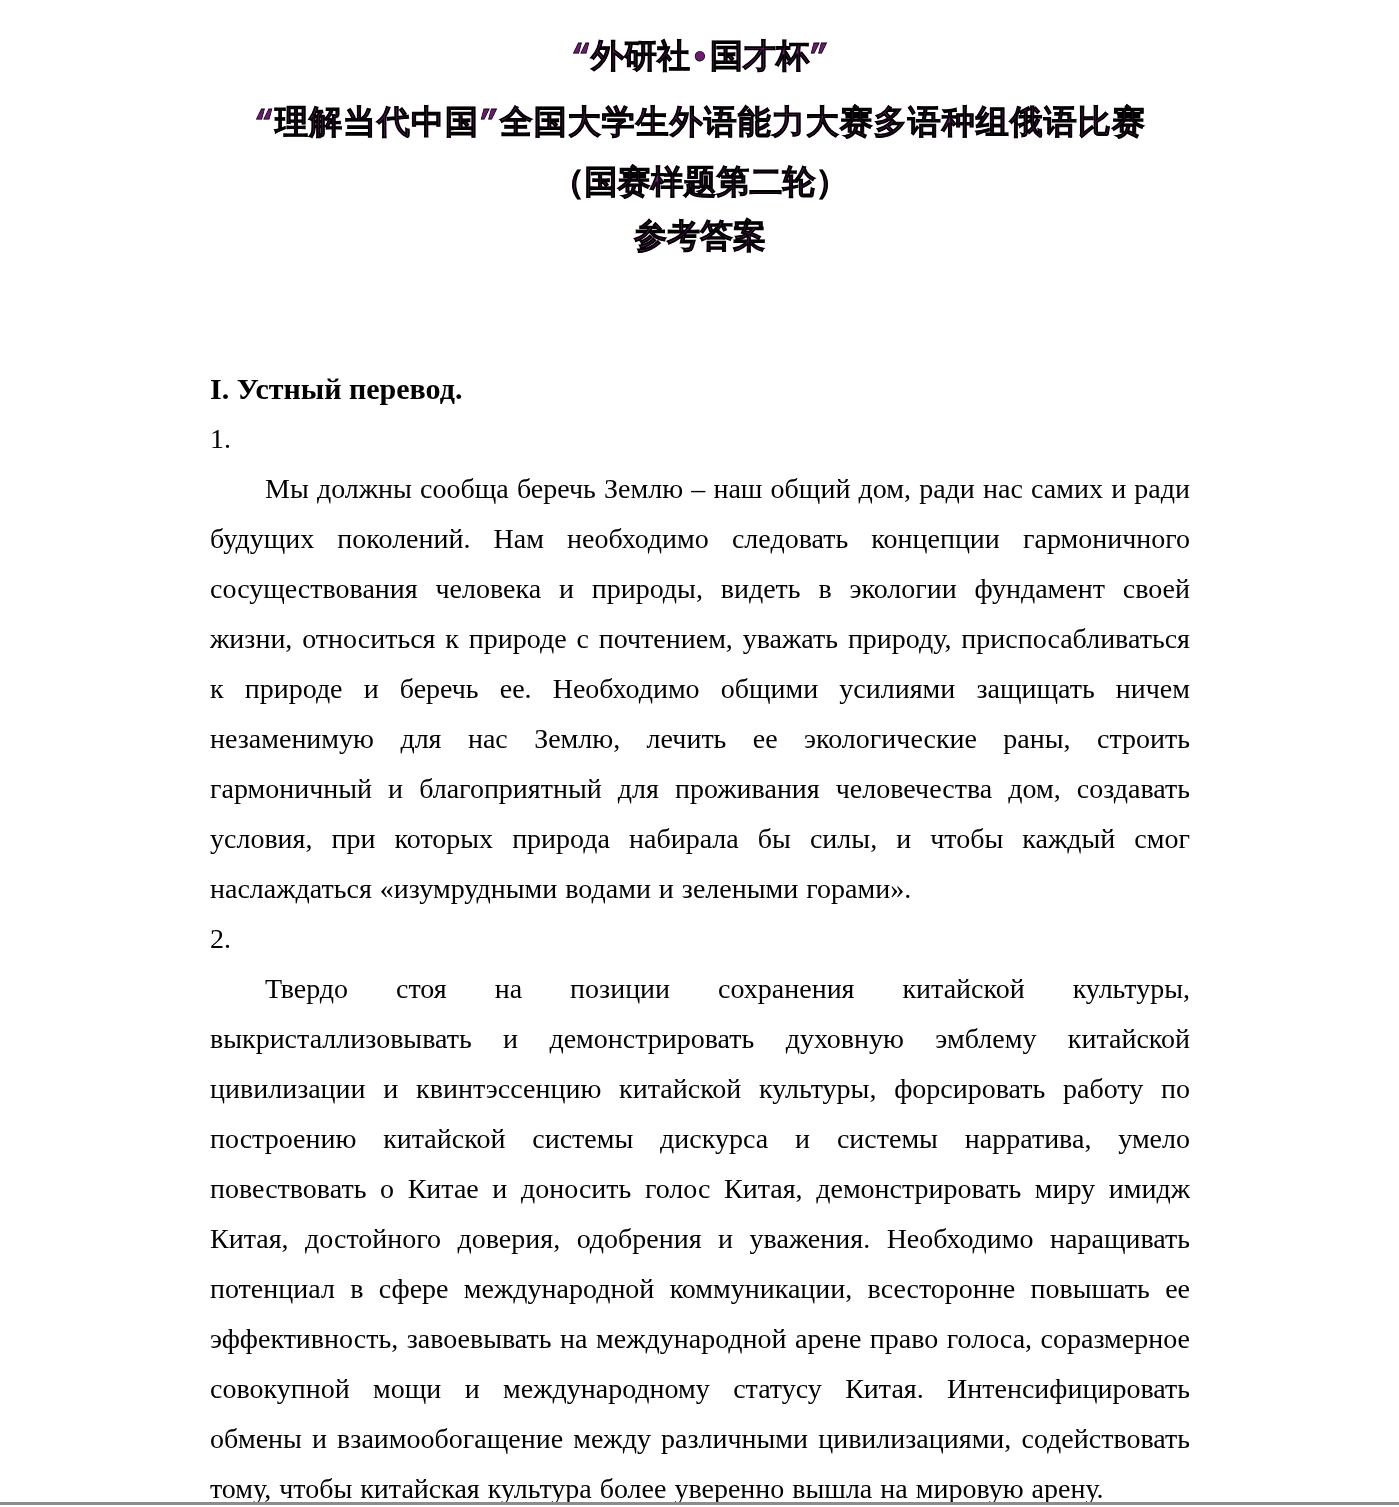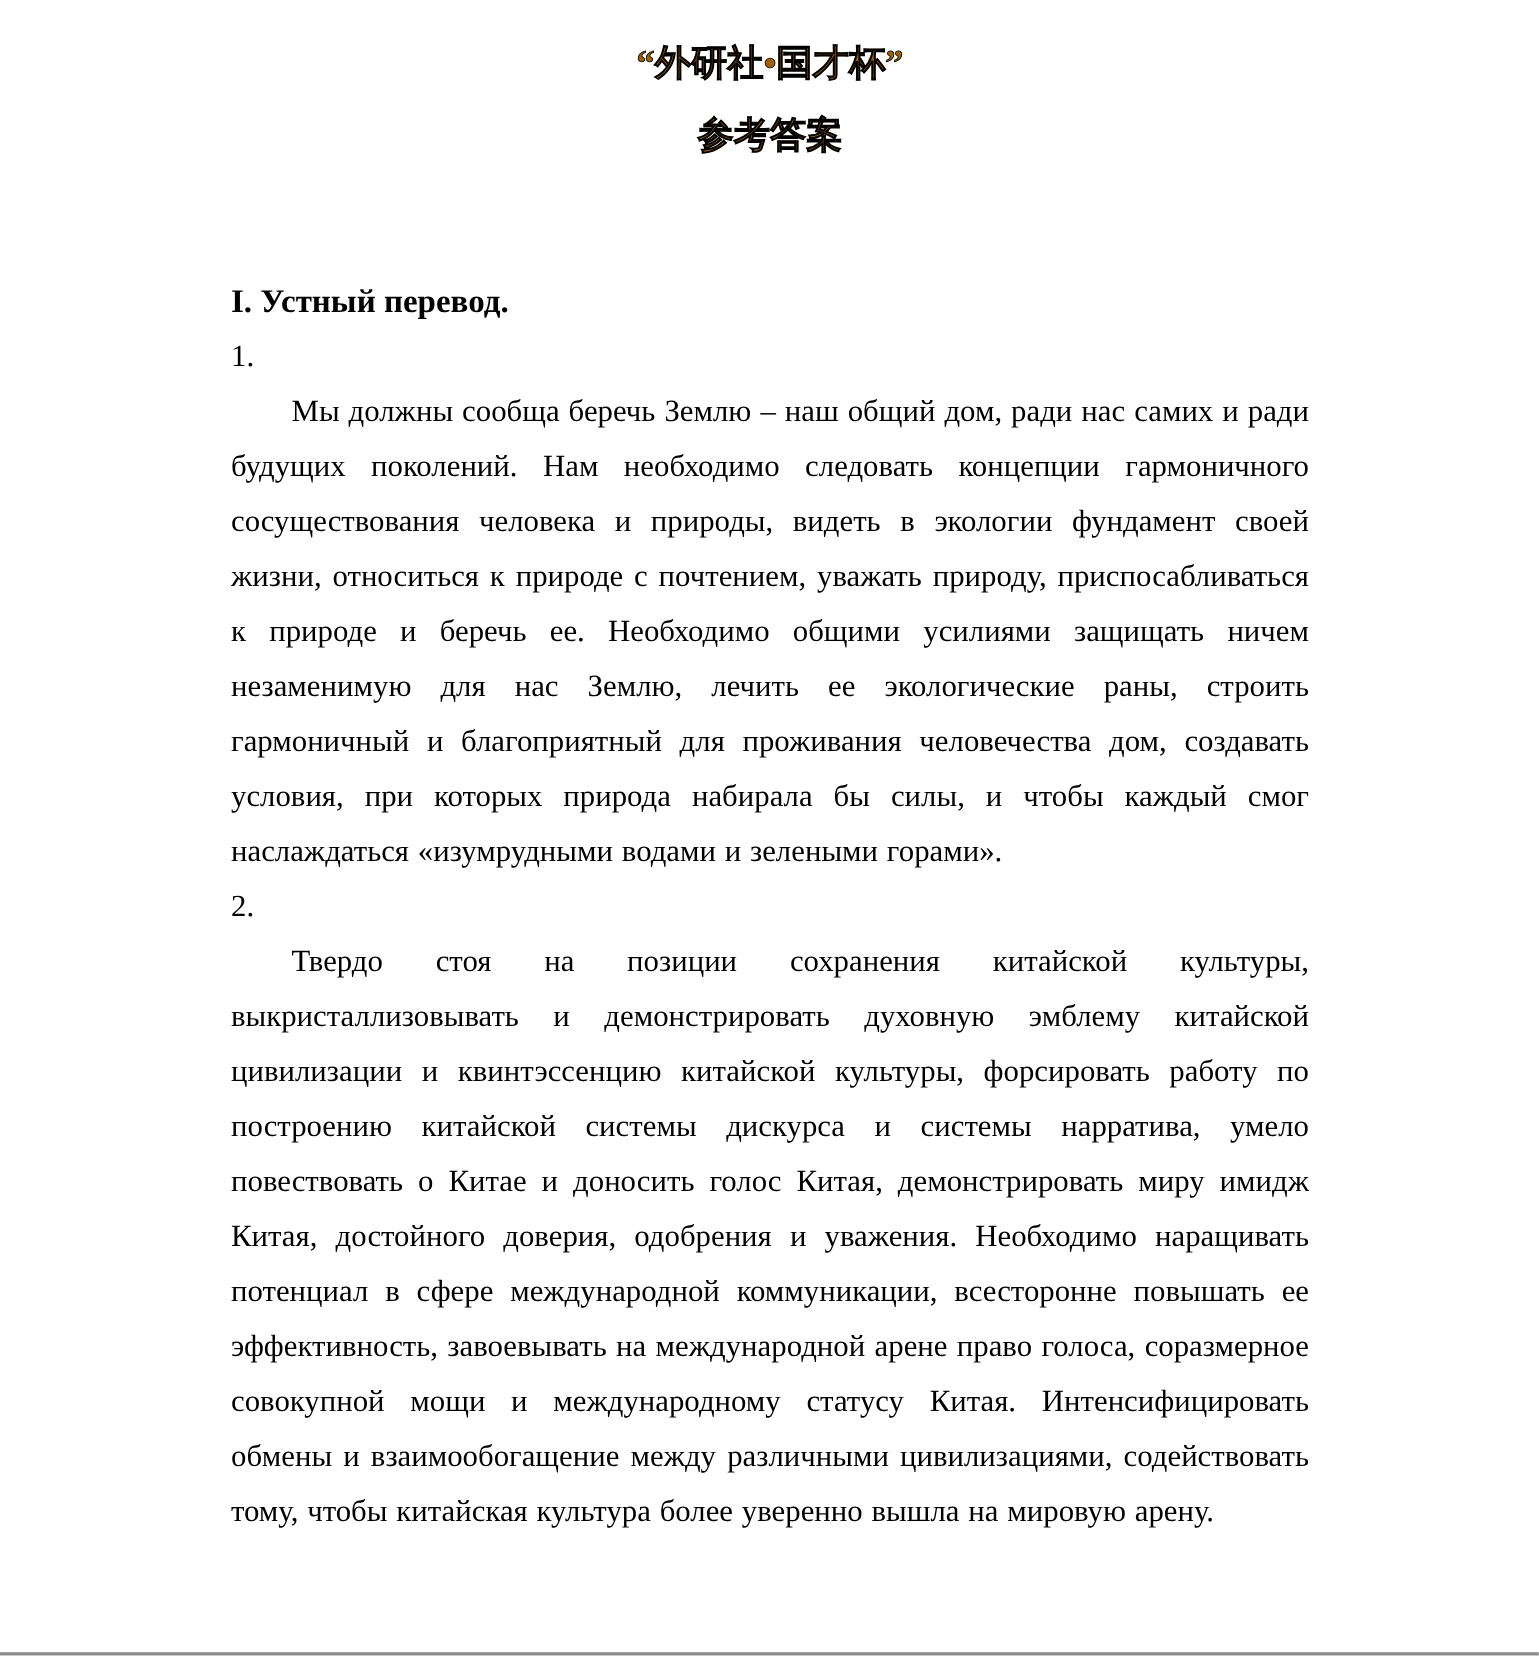--- a/index.html
+++ b/index.html
@@ -14,23 +14,23 @@
     overflow: hidden;
     color: #000000;
     font-family: "Liberation Serif", serif;
   }
   .doc {
     padding: 42px 209px 0 210px;
   }
   
   .title-block {
     text-align: center;
-    font-family: Liberation Serif, serif;
+    font-family: Liberation Mono, monospace;
     font-weight: bold;
-    color: #a16207;
+    color: #701a75;
   }
   .title-line {
     font-size: 33px;
     line-height: 33px;
     white-space: nowrap;
     -webkit-text-stroke: 0.8px #000;
   }
   .title-line.t1 { margin: 0 0 33px 0; }
   .title-line.t2 { margin: 0 0 27px 0; letter-spacing: 1px; }
   .title-line.t3 { margin: 0 0 21px 0; }
@@ -67,20 +67,22 @@
     background: #8c8c8c;
   }
 </style>
 </head>
 <body>
 
 <div class="doc">
 
   <div class="title-block">
     <div class="title-line t1">“外研社•国才杯”</div>
+    <div class="title-line t2">“理解当代中国”全国大学生外语能力大赛多语种组俄语比赛</div>
+    <div class="title-line t3">（国赛样题第二轮）</div>
     <div class="title-line t4">参考答案</div>
   </div>
 
   <div class="body-block">
     <h2 class="section-heading">I. Устный перевод.</h2>
 
     <div class="item-number">1.</div>
     <p class="para">Мы должны сообща беречь Землю – наш общий дом, ради нас самих и ради будущих поколений. Нам необходимо следовать концепции гармоничного сосуществования человека и природы, видеть в экологии фундамент своей жизни, относиться к природе с почтением, уважать природу, приспосабливаться к природе и беречь ее. Необходимо общими усилиями защищать ничем незаменимую для нас Землю, лечить ее экологические раны, строить гармоничный и благоприятный для проживания человечества дом, создавать условия, при которых природа набирала бы силы, и чтобы каждый смог наслаждаться «изумрудными водами и зелеными горами».</p>
 
     <div class="item-number">2.</div>

